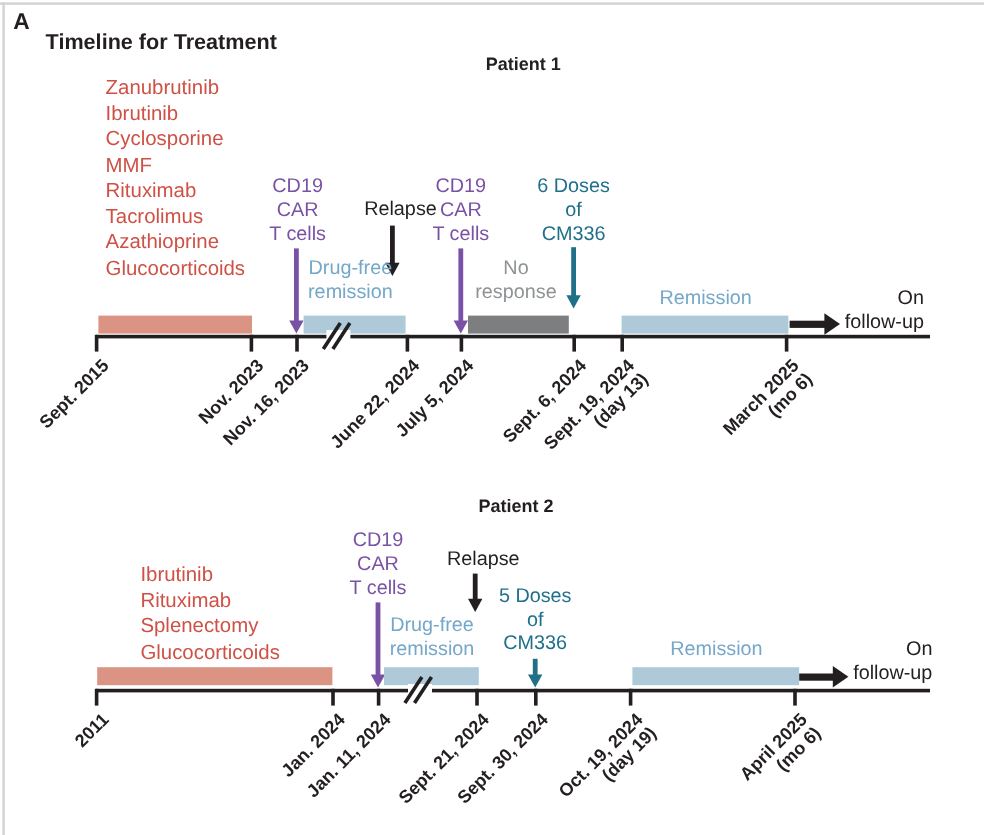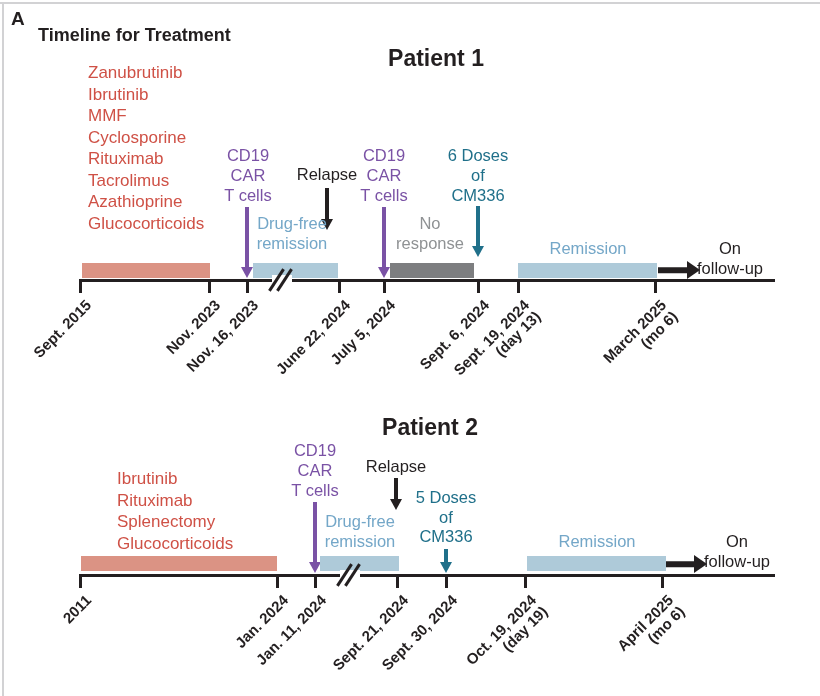--- a/index.html
+++ b/index.html
@@ -7,25 +7,25 @@
     --blue-text:#74a7c8; --blue-bar:#aecad9; --teal:#20708a;
     --gray-bar:#7d7e80; --gray-text:#8f9294; --border:#d2d2d4;
   }
   html,body{margin:0;padding:0;background:#fff;}
   #fig{position:relative;width:820px;height:696px;background:#fff;overflow:hidden;
        font-family:"Liberation Sans",sans-serif;color:var(--ink);}
   .abs{position:absolute;}
   .borderline{position:absolute;background:var(--border);}
   .hdr-letter{font-size:19px;font-weight:bold;}
   .hdr-title{font-size:18px;font-weight:bold;}
-  .ptitle{font-size:23px;font-weight:bold;text-align:center;}
+  .ptitle{font-size:15px;font-weight:bold;text-align:center;}
   .druglist{font-size:17px;line-height:21.5px;color:var(--drug-red);white-space:nowrap;}
   .annot{font-size:16.5px;line-height:20px;text-align:center;white-space:nowrap;}
   .purple{color:var(--purple);} .bluetext{color:var(--blue-text);}
-  .tealtext{color:var(--teal);text-align:center;} .graytext{color:var(--gray-text);} .inktext{color:var(--ink);}
+  .tealtext{color:var(--teal);text-align:center;} .graytext{color:var(--gray-text);} .inktext{color:var(--ink);text-align:right;}
   .bar{position:absolute;height:15px;}
   .bar.salmon{background:var(--salmon-bar);} .bar.blue{background:var(--blue-bar);}
   .bar.gray{background:var(--gray-bar);}
   .axis{position:absolute;height:3px;background:var(--ink);}
   .tick{position:absolute;width:3px;height:14px;background:var(--ink);}
   .ticklabel{position:absolute;width:170px;text-align:right;font-size:15px;font-weight:bold;
              line-height:15.5px;transform:rotate(-45deg);transform-origin:100% 0;
              white-space:nowrap;color:var(--ink);}
   .arrow-v{position:absolute;width:12px;}
   .arrow-v .shaft{position:absolute;left:50%;transform:translateX(-50%);top:0;bottom:10px;width:4px;background:currentColor;}
@@ -49,22 +49,22 @@
   <div class="borderline" style="left:2px;top:2px;width:2px;height:694px;"></div>
 
   <div class="abs hdr-letter" style="left:11px;top:8px;">A</div>
   <div class="abs hdr-title" style="left:38px;top:9px;margin-top:16px;">Timeline for Treatment</div>
 
   <div class="abs ptitle" style="left:356px;top:45px;width:160px;">Patient 1</div>
 
   <div class="abs druglist" style="left:88px;top:62px;">
     <div>Zanubrutinib</div>
     <div>Ibrutinib</div>
+    <div>Cyclosporine</div>
     <div>MMF</div>
-    <div>Cyclosporine</div>
     <div>Rituximab</div>
     <div>Tacrolimus</div>
     <div>Azathioprine</div>
     <div>Glucocorticoids</div>
   </div>
 
   <div class="abs annot purple" style="left:208px;top:145px;width:80px;">
     <div>CD19</div>
     <div>CAR</div>
     <div>T cells</div>

